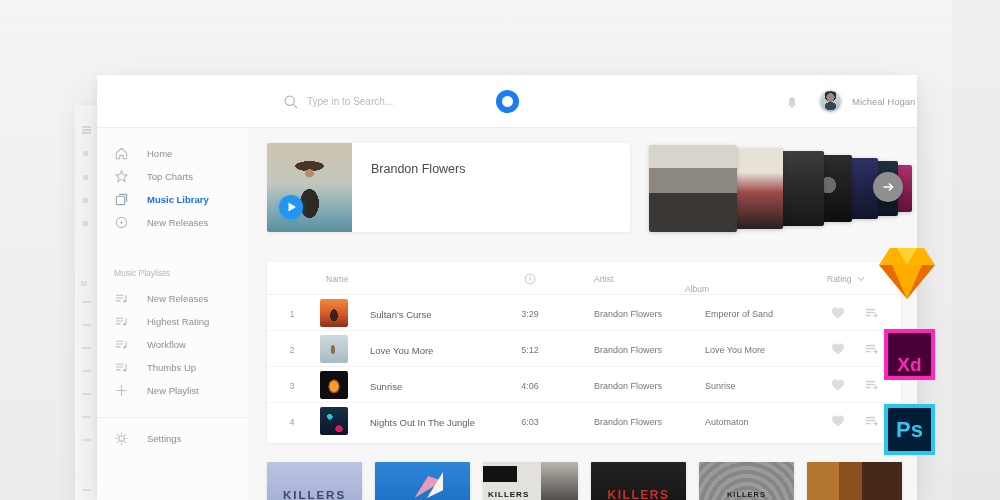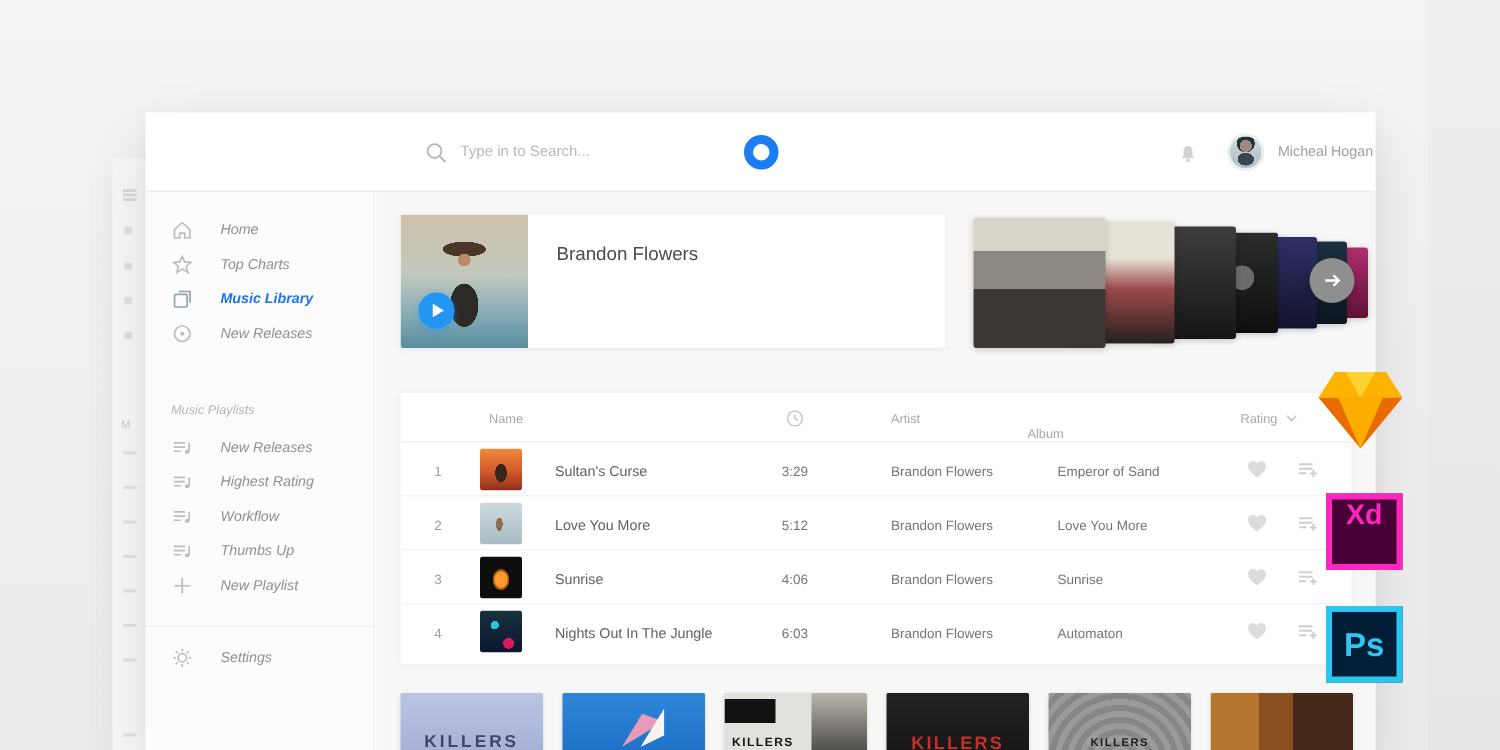--- a/index.html
+++ b/index.html
@@ -42,21 +42,21 @@
                cursor:pointer; border:2px solid #eceff1;
                background:
                  radial-gradient(circle at 50% 30%, #a1887f 0 22%, transparent 23%),
                  radial-gradient(ellipse 9px 7px at 50% 72%, #37474f 0 60%, transparent 61%),
                  radial-gradient(circle at 50% 22%, #263238 0 30%, transparent 31%),
                  linear-gradient(180deg,#cfd8dc,#b0bec5); }
   .tb-user { position:absolute; left:755px; top:21px; font-size:9.5px; color:#9e9e9e; }
 
   
   .sidebar { position:absolute; left:0; top:53px; width:153px; height:372px; background:#fcfcfd;
-             border-right:1px solid #f0f0f1;font-style:italic; }
+             border-right:1px solid #f0f0f1; }
   .side-item { position:relative; height:23px; display:flex; align-items:center; cursor:pointer; }
   .side-item .ic { position:absolute; left:17px; top:4px; width:15px; height:15px; }
   .side-item .lb { position:absolute; left:50px; font-size:9.5px; color:#8f8f8f; white-space:nowrap; }
   .side-item.active .lb { color:#1a73e8; font-weight:bold; }
   .menu-list { padding-top:14px; }
   .pl-header { margin:34px 0 9px 17px; font-size:8.5px; color:#b5b5b5; }
   .side-divider { margin-top:15px; border-top:1px solid #f0f0f1; }
   .settings-row { margin-top:9px; }
   svg.gray { stroke:#bdbdbd; fill:none; stroke-width:1.2; }
   svg.blue { stroke:#90a4ae; fill:none; stroke-width:1.2; }
@@ -154,21 +154,21 @@
   .cv5 .ctext { position:absolute; left:0; width:95px; top:28px; text-align:center; font-size:7.5px;
                 font-weight:bold; color:#1d1d1d; letter-spacing:1px;
                 text-shadow:0 0 4px rgba(255,255,255,.4); }
   .cv6 { left:556px; background:
            radial-gradient(ellipse 14px 22px at 72% 80%, #2a1a10 0 55%, transparent 56%),
            linear-gradient(90deg,#b5762f 0 34%,#8a4f1f 34% 58%,#47291a 58% 100%); }
 
   
   .sketch-icon { position:absolute; left:878px; top:247px; width:58px; height:53px; cursor:pointer; }
   .xd-badge { position:absolute; left:884px; top:329px; width:51px; height:51px; background:#470137;
-              border:4px solid #ff26be; display:flex; align-items:flex-start; justify-content:center;
+              border:4px solid #ff26be; display:flex; align-items:flex-end; justify-content:center;
               cursor:pointer; }
   .xd-badge span { color:#ff26be; font-size:19px; font-weight:bold; }
   .ps-badge { position:absolute; left:884px; top:404px; width:51px; height:51px; background:#001e36;
               border:4px solid #2bc6f0; display:flex; align-items:center; justify-content:center;
               cursor:pointer; }
   .ps-badge span { color:#31c5f0; font-size:22px; font-weight:bold; }
 </style>
 </head>
 <body>
 

